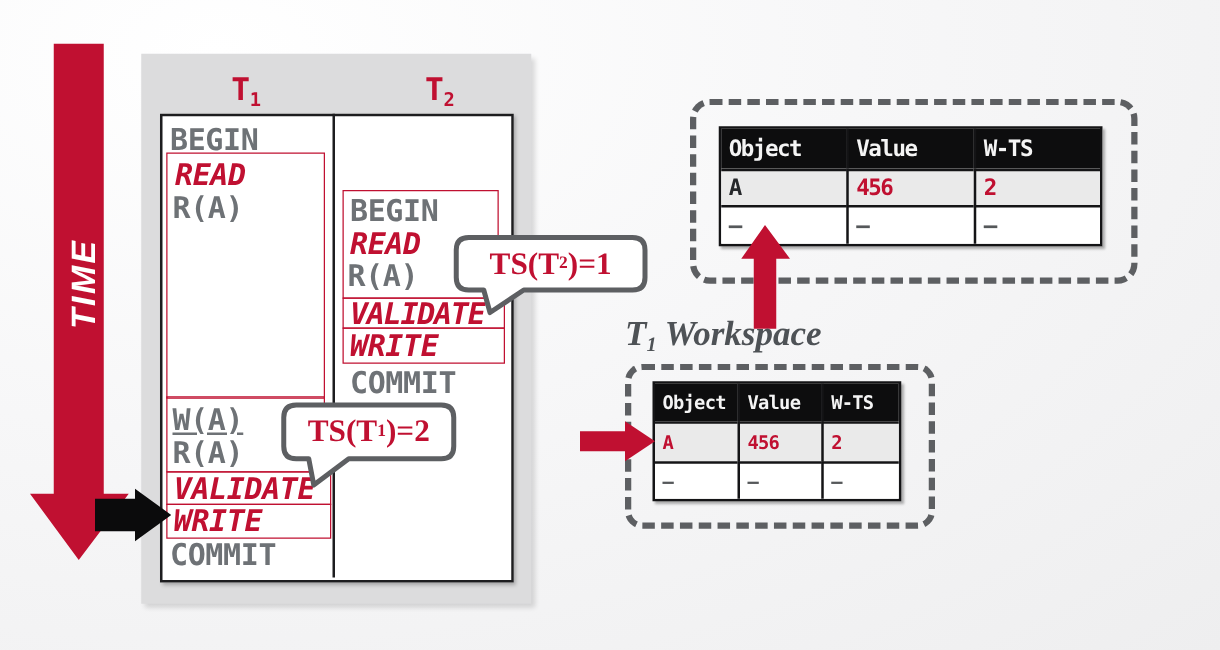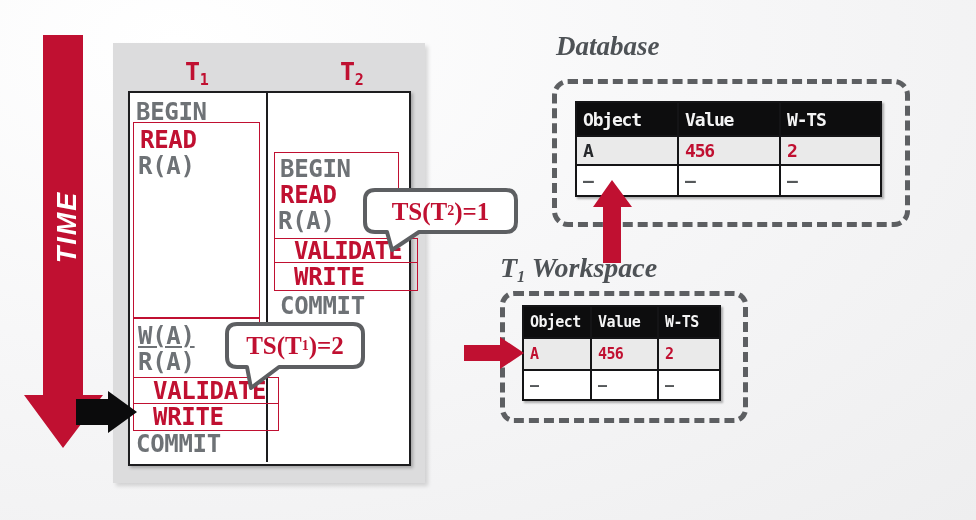--- a/index.html
+++ b/index.html
@@ -11,35 +11,35 @@
   .abs{position:absolute;}
   .title{
     font-family:"Liberation Serif","DejaVu Serif",serif;
     font-style:italic;font-weight:bold;color:#4e5256;
     white-space:nowrap;line-height:1;
   }
   .title sub{font-size:0.58em;vertical-align:-0.28em;}
   .mono{font-family:"DejaVu Sans Mono",monospace;font-weight:bold;white-space:nowrap;line-height:1;letter-spacing:-0.3px;}
   .gray{color:#6e7276;}
   .red{color:#c01031;}
-  .ital{text-align:right;}
+  .ital{font-style:italic;text-align:right;}
   .op{font-size:24px;}
   .panel{
     left:113px;top:43px;width:312px;height:440px;
     background:#dcdcdd;box-shadow:3px 3px 4px rgba(0,0,0,0.14);
   }
   .grid{
     left:128px;top:91px;width:279px;height:371px;background:#ffffff;
     border:2px solid #1d1d1f;box-shadow:2px 2px 3px rgba(0,0,0,0.25);
   }
   .grid-divider{left:266px;top:91px;width:2px;height:371px;background:#1d1d1f;}
   .txn-header{font-size:25px;color:#c01031;}
   .txn-header sub{font-size:15px;vertical-align:-0.3em;letter-spacing:0;}
   .rbox{position:absolute;border:1.6px solid #c01031;display:flex;align-items:center;}
-  .rbox-pad{padding-left:19px;}
+  .rbox-pad{padding-left:5px;}
   .tbl{position:absolute;border:2px solid #141416;box-shadow:2px 2px 2px rgba(0,0,0,0.3);}
   .trow{display:flex;}
   .tcell{
     display:flex;align-items:center;padding-left:6px;box-sizing:border-box;
     border-left:2px solid #141416;white-space:nowrap;font-weight:bold;
   }
   .tcell:first-child{border-left:none;}
   .thead-row .tcell{background:#0d0d0e;color:#f4f4f4;}
   .row-hl .tcell{background:#eaeaea;}
   .row-plain .tcell{background:#ffffff;}
@@ -130,21 +130,20 @@
 
   <svg class="abs" style="left:224px;top:320px;" width="150" height="74">
     <path d="M 13,4 H 129 Q 139,4 139,14 V 37 Q 139,47 129,47 H 55 L 27,68 L 23,47 H 13 Q 3,47 3,37 V 14 Q 3,4 13,4 Z" fill="#ffffff" stroke="#5d5f62" stroke-width="4" stroke-linejoin="round"></path>
   </svg>
   <div class="abs bubble-text" style="left:227px;top:324px;width:136px;height:43px;">
     <span>TS(T</span>
       <sub>1</sub>
       <span>)=2</span>
   </div>
 
-  <div class="abs title" style="left:556px;top:33px;font-size:27px;">Database</div>
   <div class="dashbox" style="left:552px;top:79px;width:348px;height:138px;border-radius:16px;"></div>
   <div class="tbl" style="left:575px;top:101px;">
     <div class="trow thead-row">
       <div class="tcell db-font" style="width:100px;height:32px;">Object</div>
       <div class="tcell db-font" style="width:102px;height:32px;">Value</div>
       <div class="tcell db-font" style="width:101px;height:32px;">W-TS</div>
     </div>
     <div class="trow row-hl">
       <div class="tcell db-font" style="width:100px;height:29px;color:#26282b;">A</div>
       <div class="tcell db-font red" style="width:102px;height:29px;">456</div>

